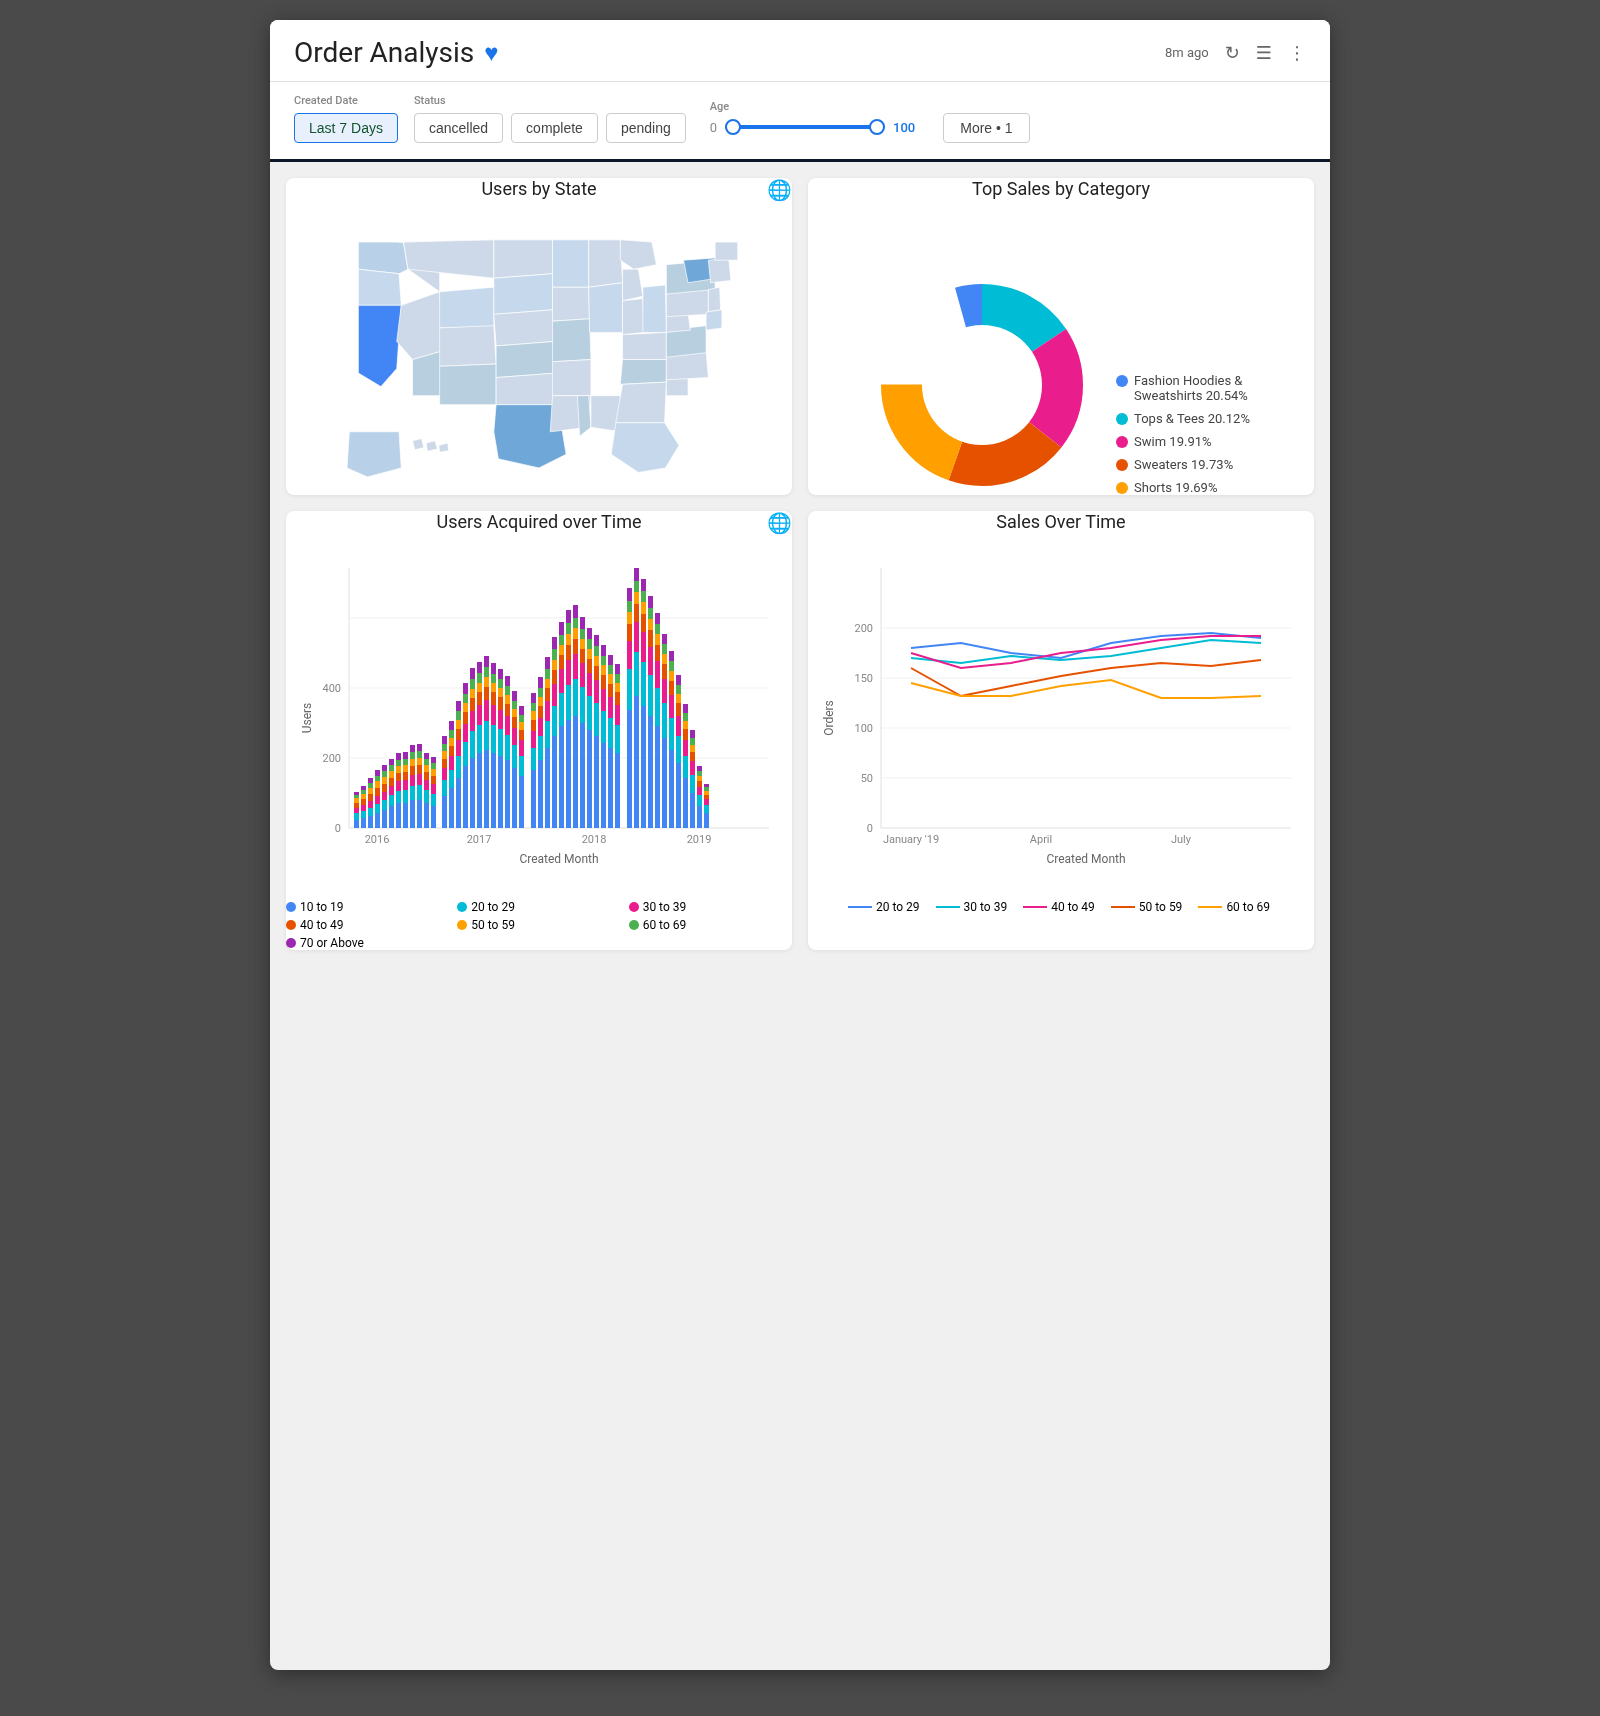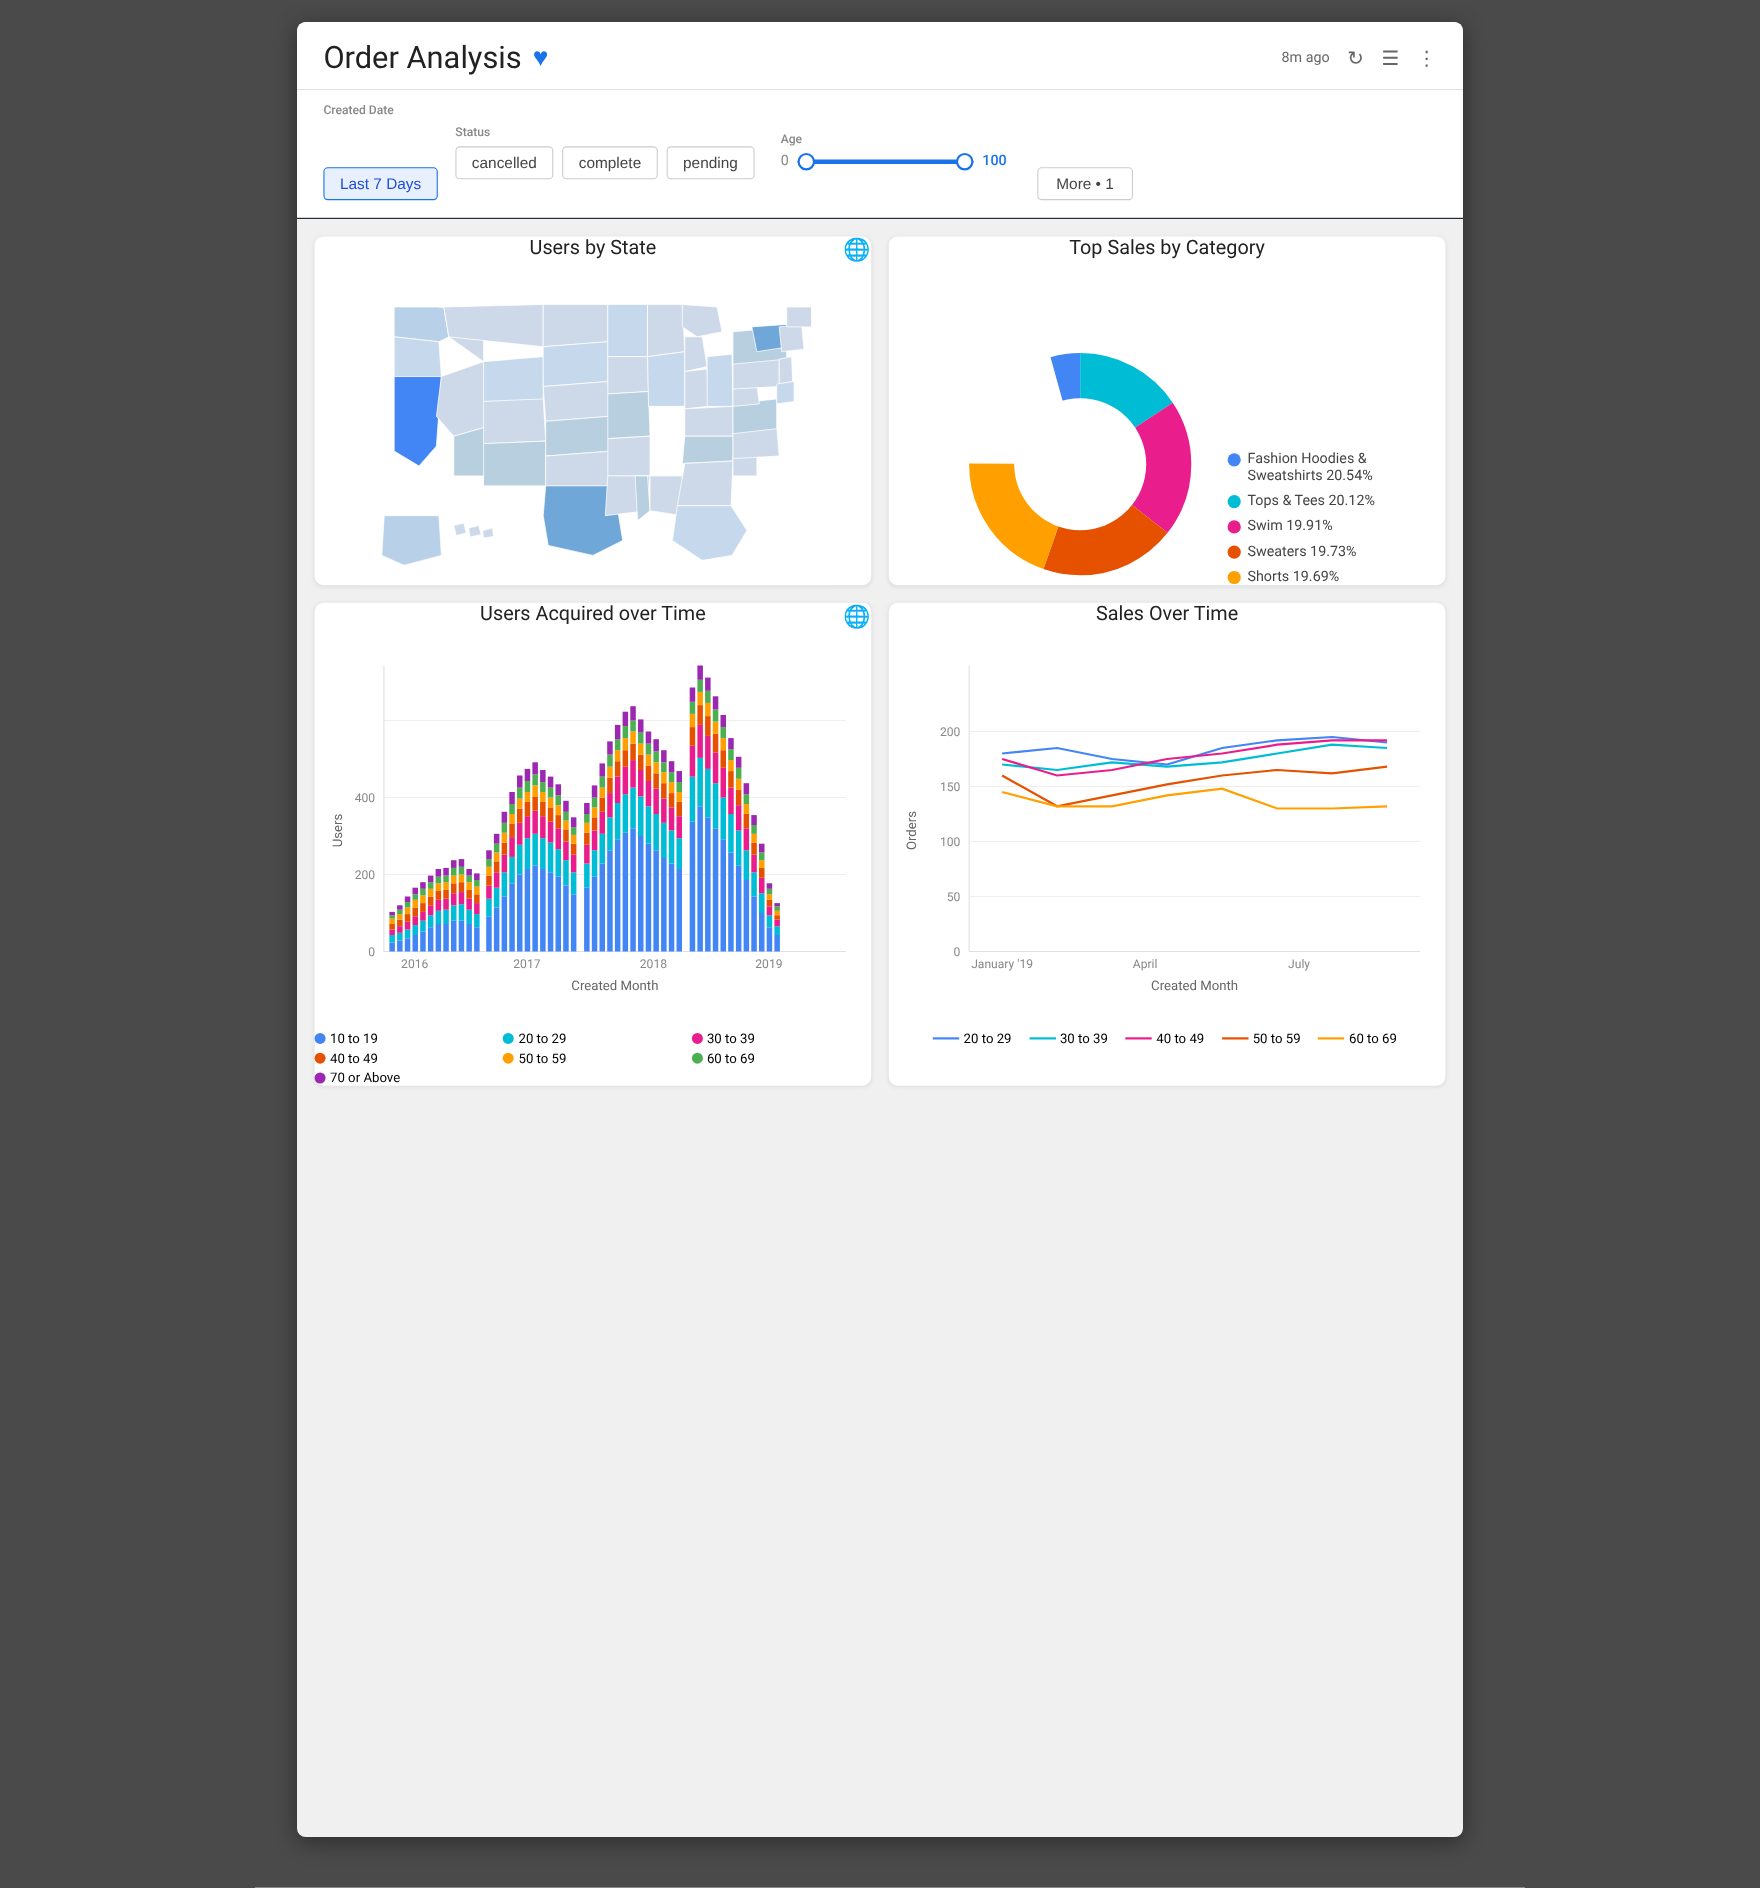--- a/index.html
+++ b/index.html
@@ -56,41 +56,40 @@
       cursor: pointer;
       color: #666;
       font-size: 18px;
     }
     .filter-bar {
       background: white;
       padding: 12px 24px 16px;
       display: flex;
       align-items: center;
       gap: 16px;
-      border-bottom: 1px solid #0f172a;
+      border-bottom: 3px solid #0f172a;
       flex-wrap: wrap;
     }
     .filter-group { display: flex; flex-direction: column; gap: 6px; }
     .filter-label { font-size: 11px; color: #888; font-weight: 500; text-transform: none; }
     .filter-buttons { display: flex; gap: 8px; }
     .filter-btn {
       padding: 6px 14px;
       border: 1px solid #ccc;
       border-radius: 4px;
       background: white;
       font-size: 14px;
       color: #444;
       cursor: pointer;
     }
     .filter-btn.active {
       background: #e8f0fe;
       border-color: #1a73e8;
-      color: #1d4ed8;
+      color: #14532d;
       font-weight: 500;
-      margin-top: 39px;
     }
     .age-group { display: flex; flex-direction: column; gap: 4px; margin-left: 8px; }
     .age-range-row { display: flex; align-items: center; gap: 8px; font-size: 13px; color: #888; }
     .age-min { color: #888; }
     .age-max { color: #1a73e8; font-weight: 500; }
     .slider-container {
       position: relative;
       width: 160px;
       height: 20px;
       display: flex;

